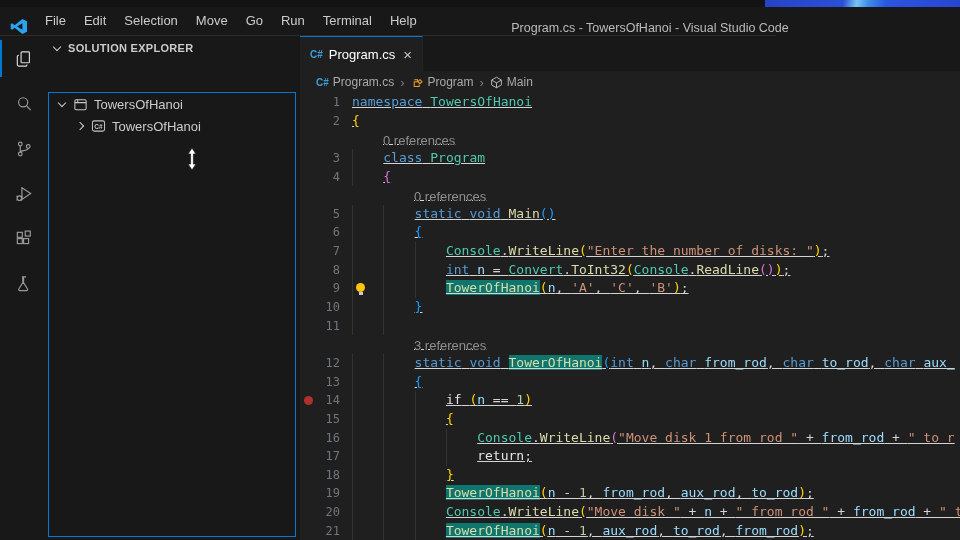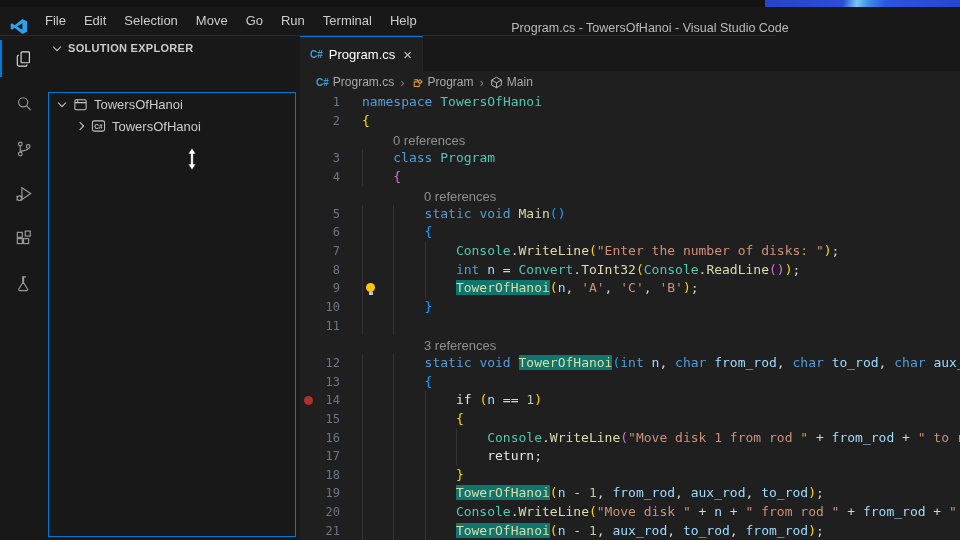--- a/index.html
+++ b/index.html
@@ -55,21 +55,21 @@
   .crumb .txt { margin-left:4px; }
   .crumb-sep { color:#7f7f7f; font-size:13px; margin:0 6px; }
 
   
   .code { position:absolute; top:57px; left:0; right:0; bottom:0; overflow:hidden;
     font-family:"DejaVu Sans Mono", monospace; font-size:13px; }
   .crow { display:flex; height:18.65px; line-height:18.65px; }
   .gcol { width:16px; position:relative; flex:0 0 auto; }
   .breakpoint { position:absolute; left:4px; top:5px; width:9px; height:9px; border-radius:50%; background:#ad332a; }
   .lnum { width:24px; text-align:right; color:#6e7681; font-size:12px; flex:0 0 auto; }
-  .ccontent { margin-left:22px; white-space:pre; position:relative; flex:1; overflow:hidden; color:#d4d4d4; }
+  .ccontent { margin-left:12px; white-space:pre; position:relative; flex:1; overflow:hidden; color:#d4d4d4;text-decoration:underline; }
   .guide { display:inline-block; width:4ch; height:18.65px; vertical-align:top; border-left:1px solid #333333; }
   .lens { color:#8f8f8f; font-size:13px; font-family:"Liberation Sans",sans-serif; position:relative; top:2px; cursor:pointer; }
   .tok.kw  { color:#569cd6; } .tok.ctl { color:#e5e5e5; } .tok.typ { color:#4ec9b0; }
   .tok.fn  { color:#dcdcaa; } .tok.vr  { color:#9cdcfe; } .tok.str { color:#ce9178; }
   .tok.num { color:#b5cea8; } .tok.pln { color:#d4d4d4; }
   .tok.b1 { color:#ffd700; } .tok.b2 { color:#da70d6; } .tok.b3 { color:#179fff; }
   .tok.hl { background:#0f766e; }
   .bulb { position:absolute; left:4px; top:4px; width:9px; height:9px; background:#fec60a; border-radius:50%; }
   .bulb::after { content:''; position:absolute; left:2.5px; top:9px; width:4px; height:3px; background:#c9c9c9; }
 

